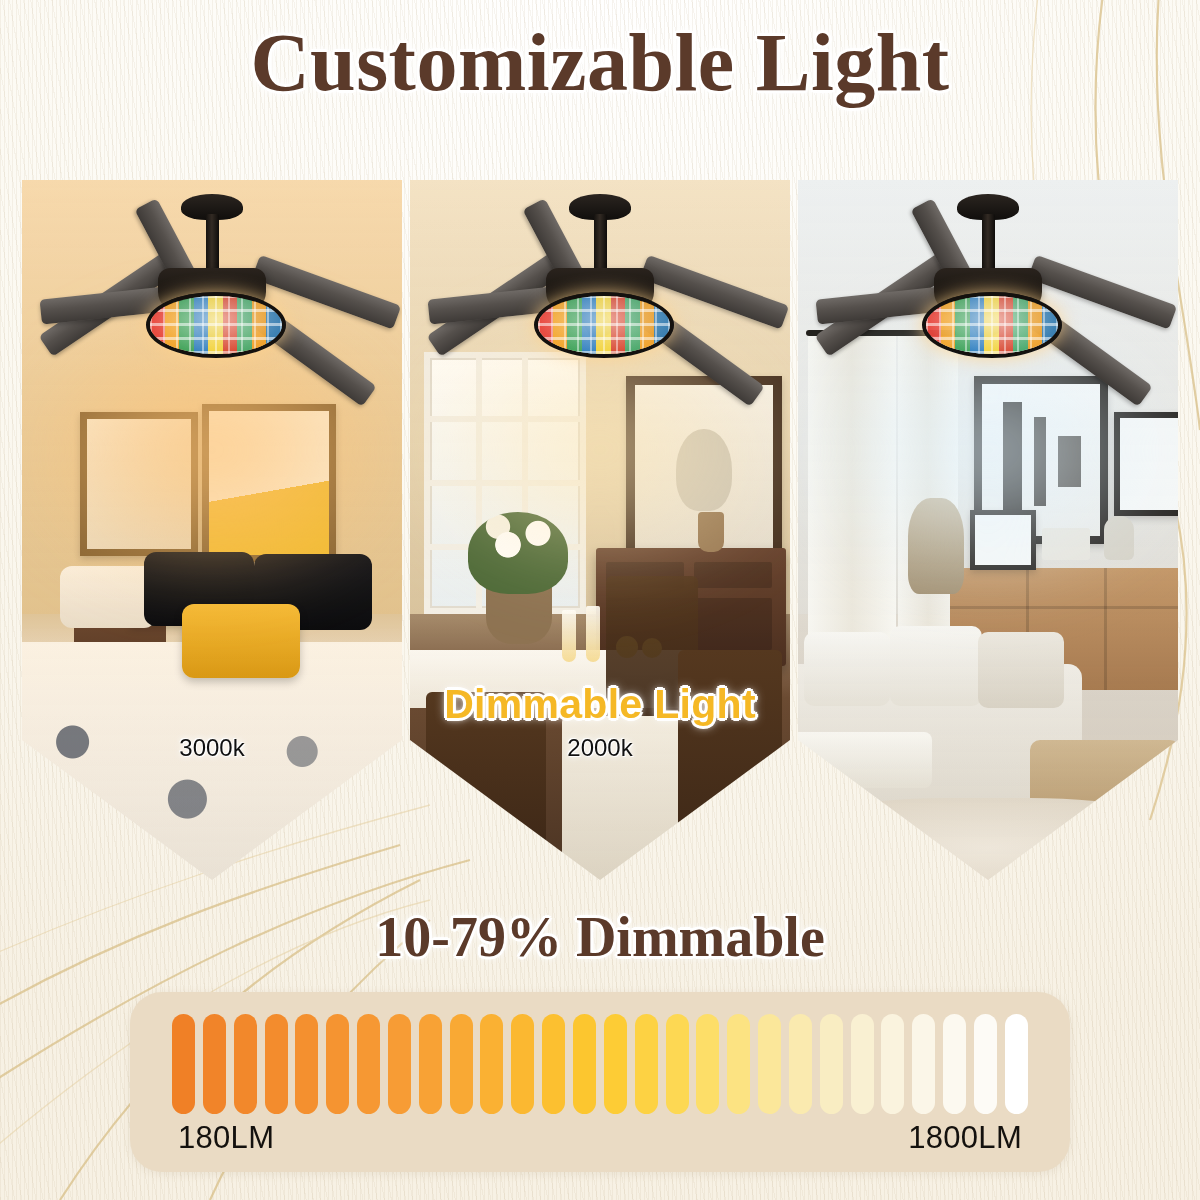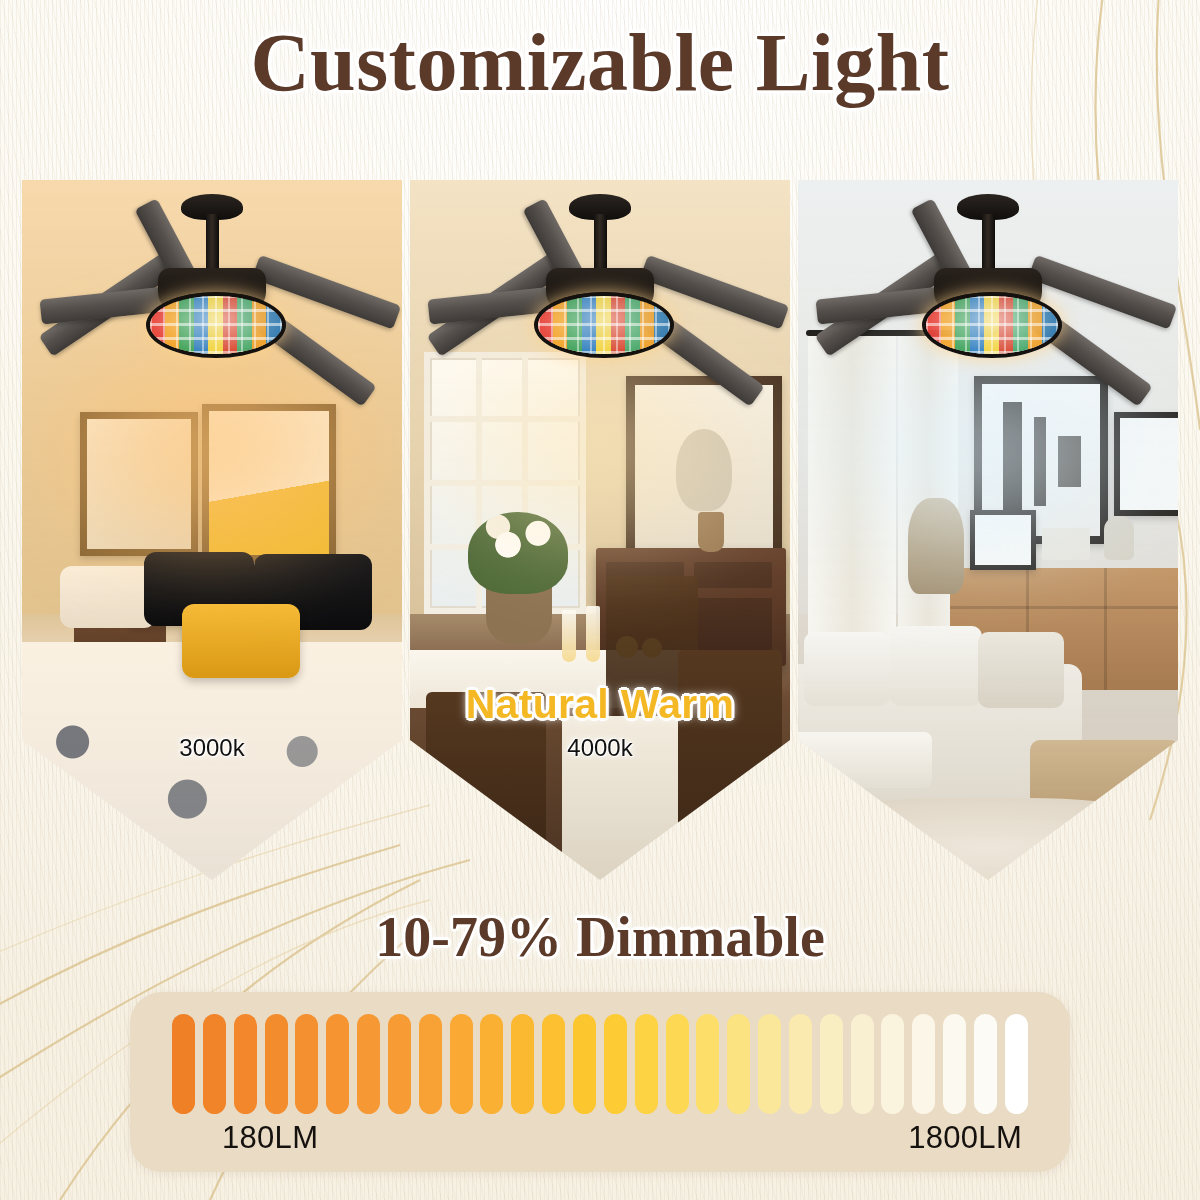--- a/index.html
+++ b/index.html
@@ -157,21 +157,21 @@
   .dim-panel{
     position:absolute;left:130px;top:992px;width:940px;height:180px;z-index:5;
     background:#EADBC4;border-radius:32px;
     box-shadow:0 2px 10px rgba(150,120,80,.12);
   }
   .bars{position:absolute;left:42px;top:22px;right:42px;height:100px;
         display:flex;justify-content:space-between;align-items:stretch;}
   .bar{flex:0 0 auto;width:23px;border-radius:12px;}
   .lm-row{position:absolute;left:48px;right:48px;top:128px;display:flex;
           justify-content:space-between;align-items:center;}
-  .lm{font-size:31px;color:#14110E;font-weight:400;letter-spacing:.3px;margin-left:44px;}
+  .lm{font-size:31px;color:#14110E;font-weight:400;letter-spacing:.3px;}
 </style>
 </head>
 <body>
 
 <div id="bg">
   <div class="wash"></div>
   <div class="ribs"></div>
   <div class="ribs2"></div>
   <svg viewBox="0 0 1200 1200">
     <g fill="none" stroke="#D9C089" stroke-width="2.2" opacity=".75">
@@ -308,22 +308,22 @@
              linear-gradient(90deg,#E8453C 0 11%,#F3A52B 11% 22%,#3FA45C 22% 33%,#2E7FC1 33% 44%,#F2D338 44% 55%,#D8452F 55% 66%,#47A86B 66% 77%,#EFA12A 77% 88%,#3C84B8 88% 100%);opacity:.95;"></i>
           <i class="px" style="inset:0;background:
              repeating-linear-gradient(0deg,rgba(255,255,255,.55) 0 3px,rgba(255,255,255,0) 3px 14px),
              repeating-linear-gradient(90deg,rgba(255,255,255,.45) 0 2px,rgba(255,255,255,0) 2px 13px);"></i>
           <i class="px" style="inset:0;background:radial-gradient(ellipse at 50% 40%,rgba(255,255,255,.5),rgba(255,255,255,0) 70%);"></i>
         </div>
       </div>
     </div>
 
     <div class="label-wrap">
-      <p class="light-name" style="color:#F5B825;">Natural Warm</p>
-      <p class="kelvin">4000k</p>
+      <p class="light-name" style="color:#F5B825;">Dimmable Light</p>
+      <p class="kelvin">2000k</p>
     </div>
   </div>
 
   <div class="panel">
     <div class="scene cold">
       <div class="wall" style="background:linear-gradient(180deg,#F6F4F0 0%,#EDEAE4 60%,#E4DFD6 100%);"></div>
 
       <div class="rod" style="left:8px;top:150px;width:150px;"></div>
       <div class="curtain" style="left:10px;top:156px;width:88px;height:410px;"></div>
       <div class="curtain" style="left:100px;top:156px;width:60px;height:400px;opacity:.9;"></div>

